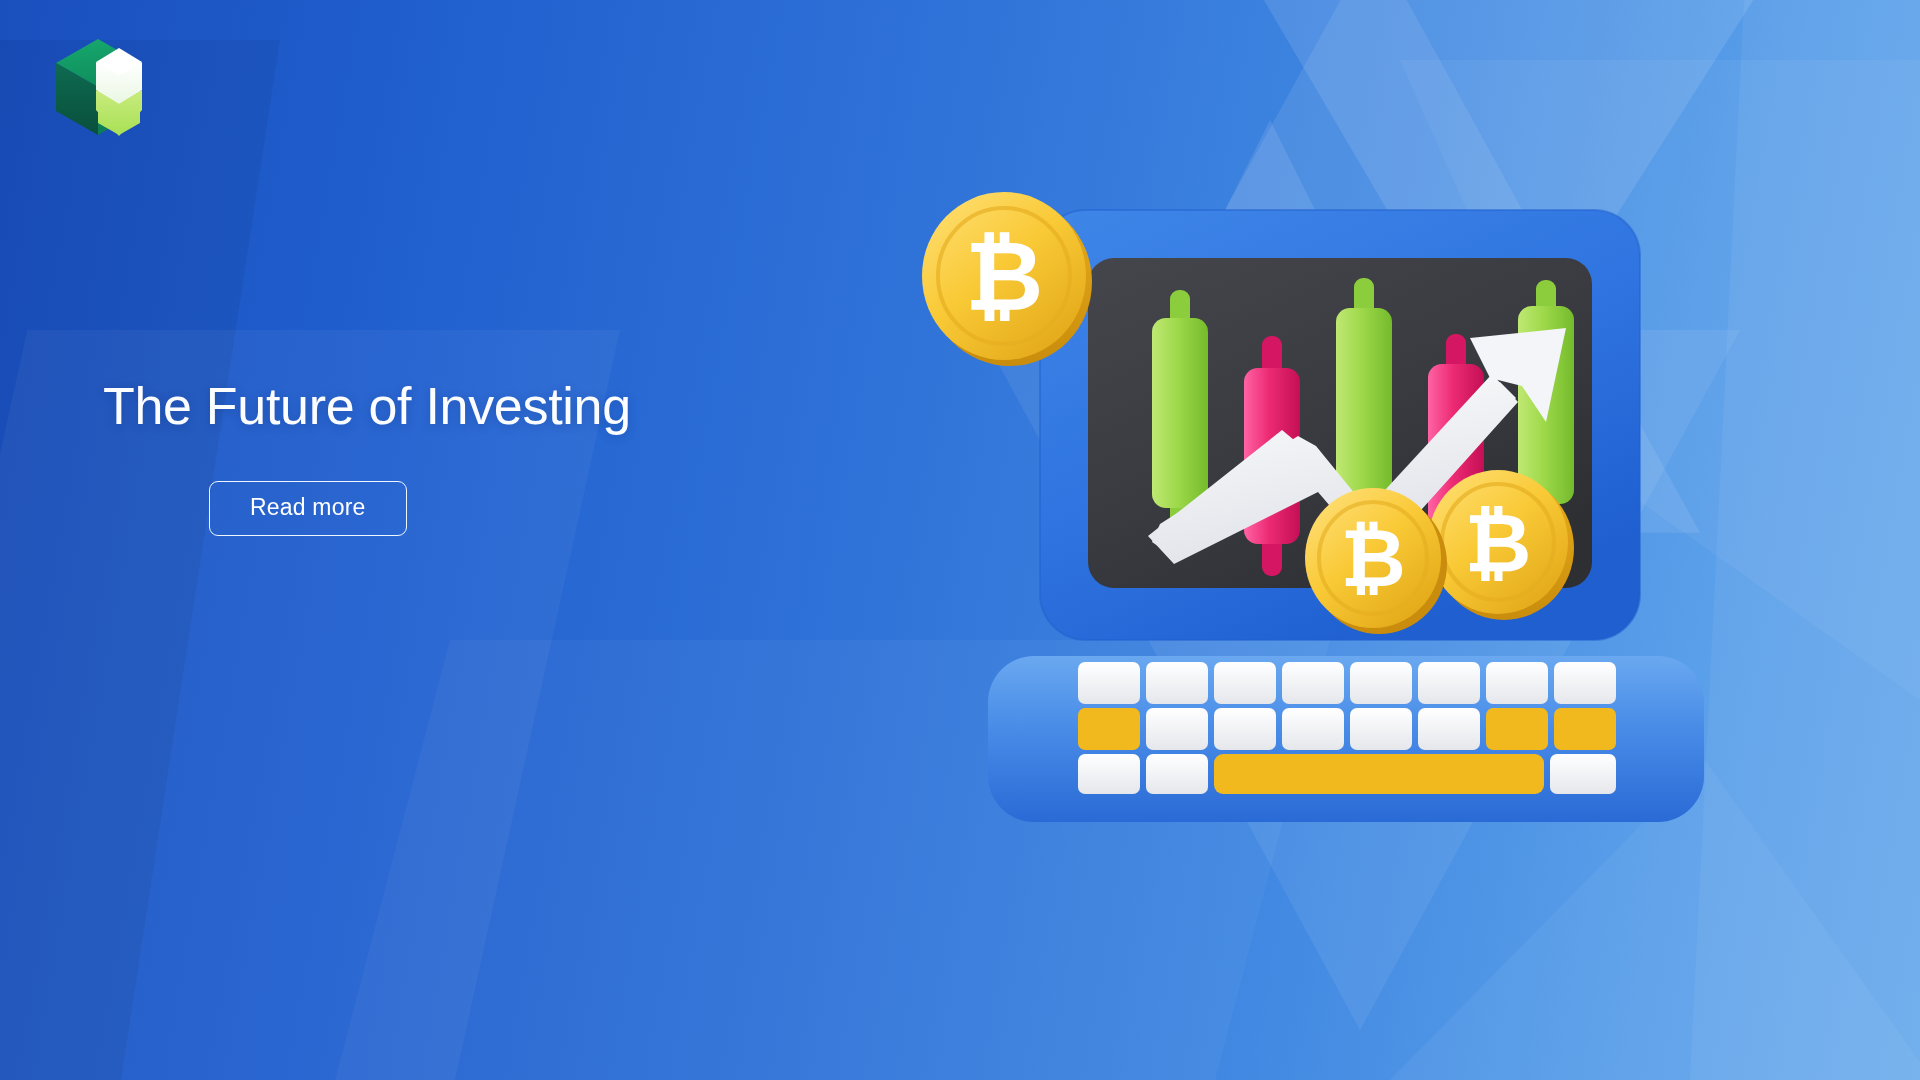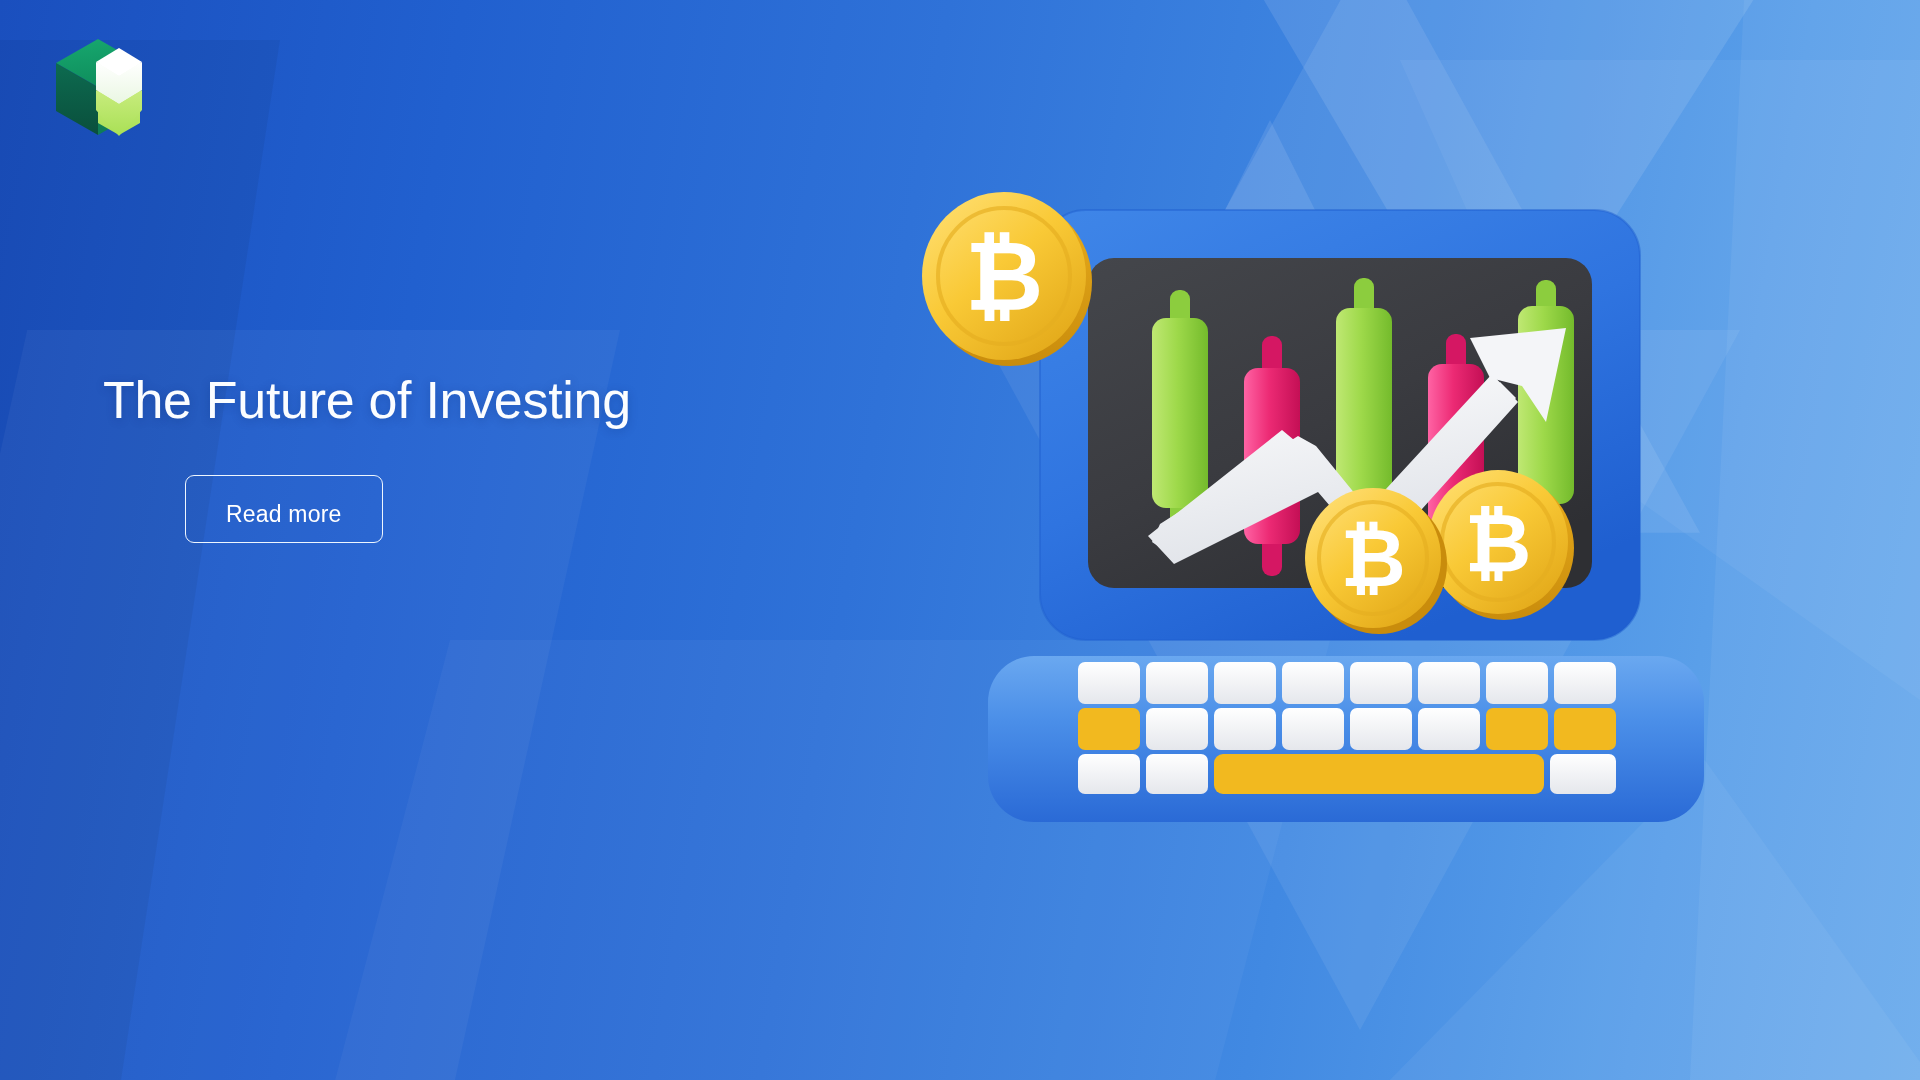--- a/index.html
+++ b/index.html
@@ -100,27 +100,27 @@
   }
   .subline {
     font-size:52px;
     font-weight:400;
     color:#fbfdff;
     line-height:1.18;
     letter-spacing:-0.3px;
     text-shadow:0 2px 10px rgba(10,40,110,0.28);
     white-space:nowrap;
   }
-  .subline.l1 { }
+  .subline.l1 { margin-top:6px; }
   .subline.l2 { margin-left:-6px; }
 
   .cta {
     display:inline-block;
-    margin-top:44px; margin-left:82px;
-    padding:26px 40px 14px 40px;
+    margin-top:44px; margin-left:106px;
+    padding:13px 40px 14px 40px;
     border:1.6px solid #eef6ff;
     border-radius:9px;
     color:#ffffff;
     font-size:23px;
     font-weight:400;
     letter-spacing:0.2px;
     background:transparent;
     cursor:pointer;
     line-height:1.1;
   }

